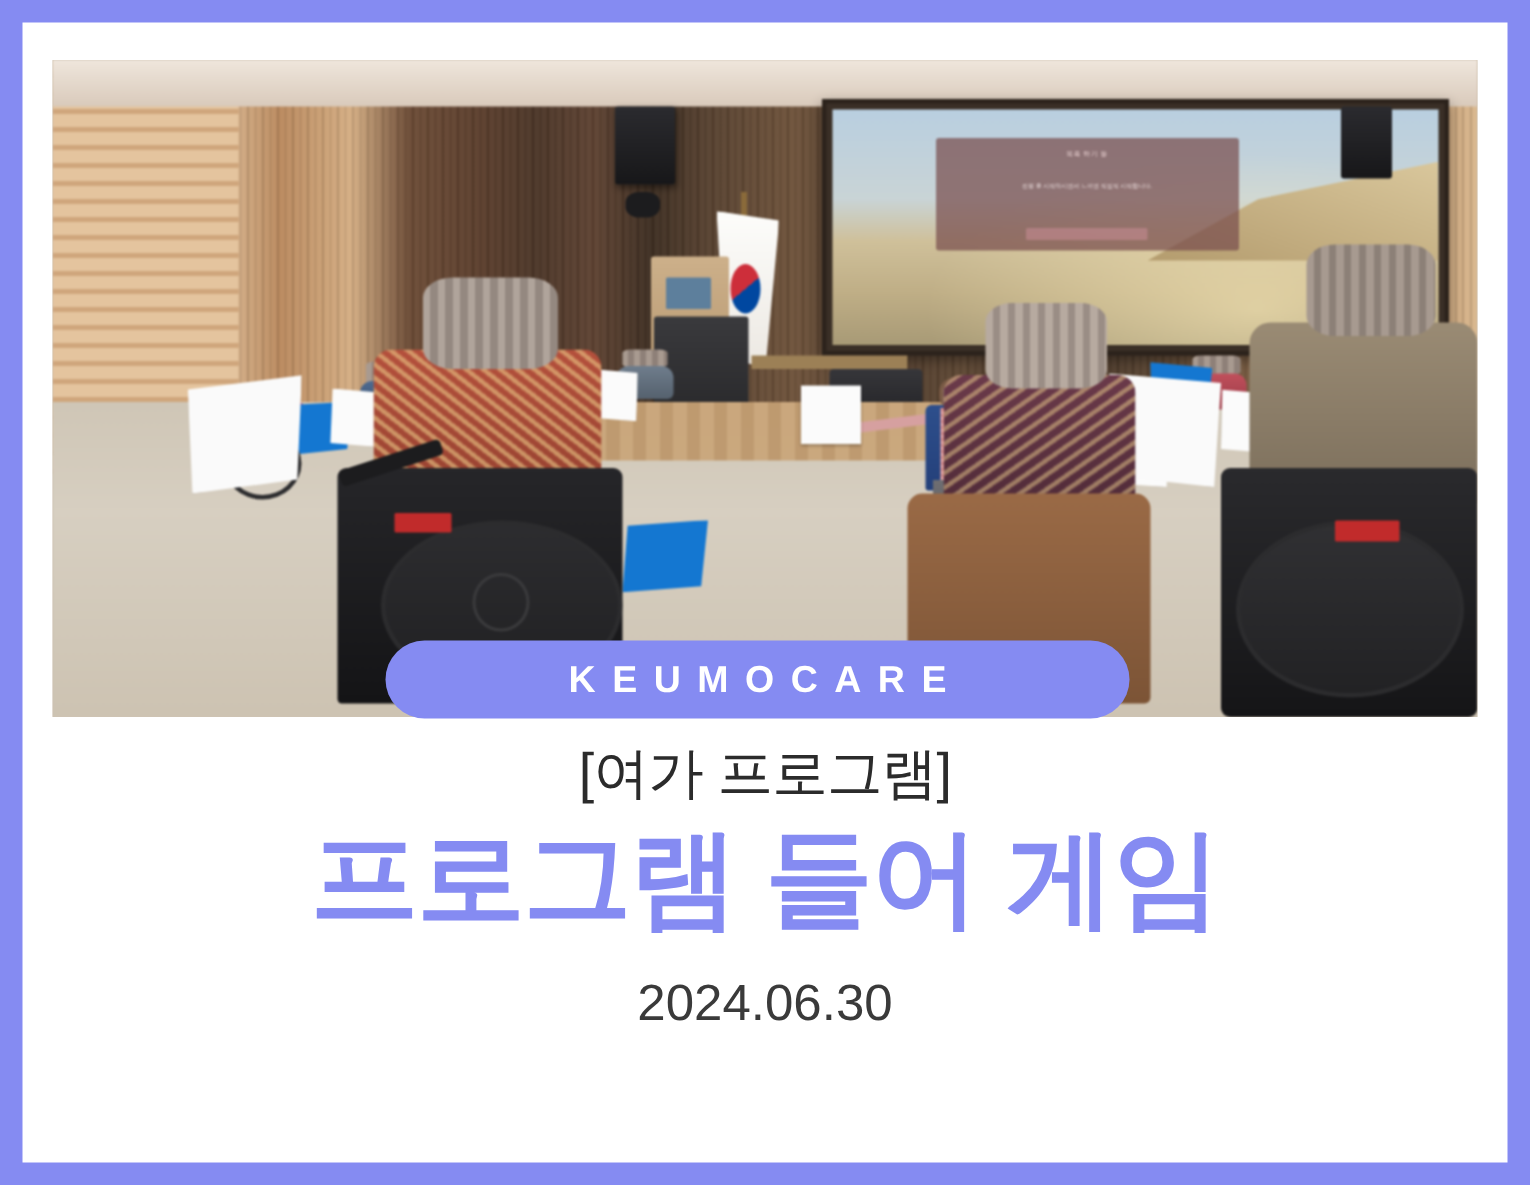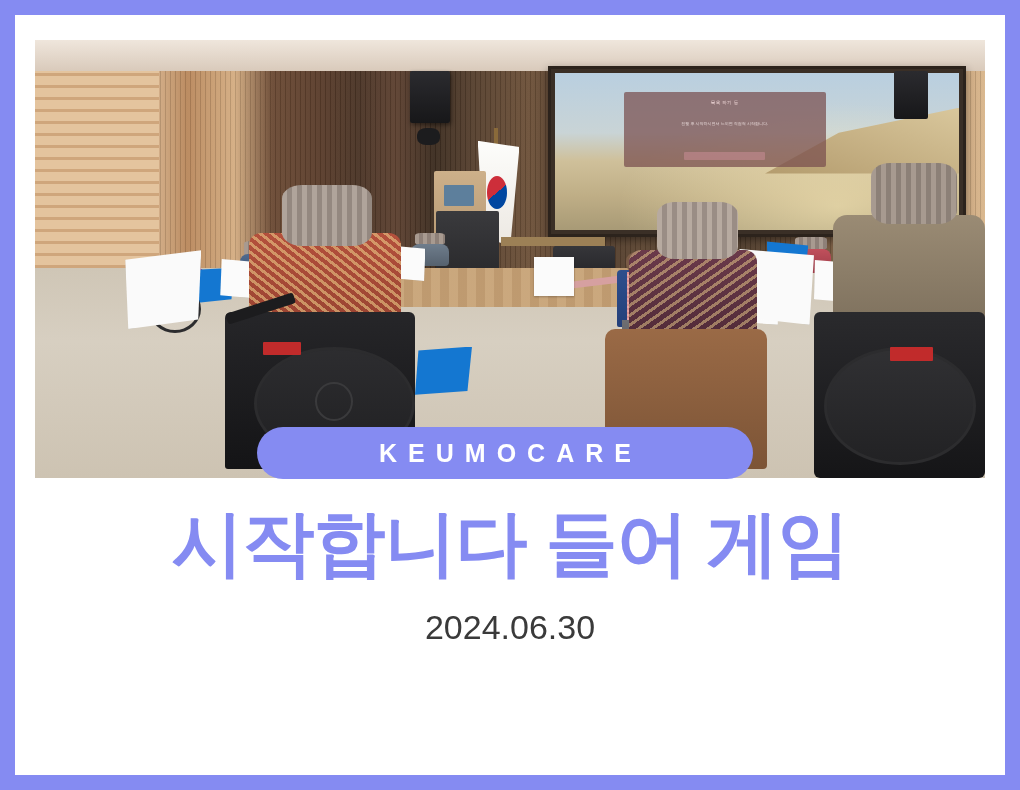--- a/index.html
+++ b/index.html
@@ -433,18 +433,19 @@
         <div class="figC-chair"></div>
         <div class="wheel figC-wheel"></div>
         <div class="figC-mk"></div>
 
       </div>
     </div>
 
     <div class="badge">KEUMOCARE</div>
 
     <div class="caption">
-      <div class="title">시작합니다 들어 게임</div>
+      <div class="subtitle">[여가 프로그램]</div>
+      <div class="title">프로그램 들어 게임</div>
       <div class="date">2024.06.30</div>
     </div>
 
   </div>
 </div>
 
 </body></html>

